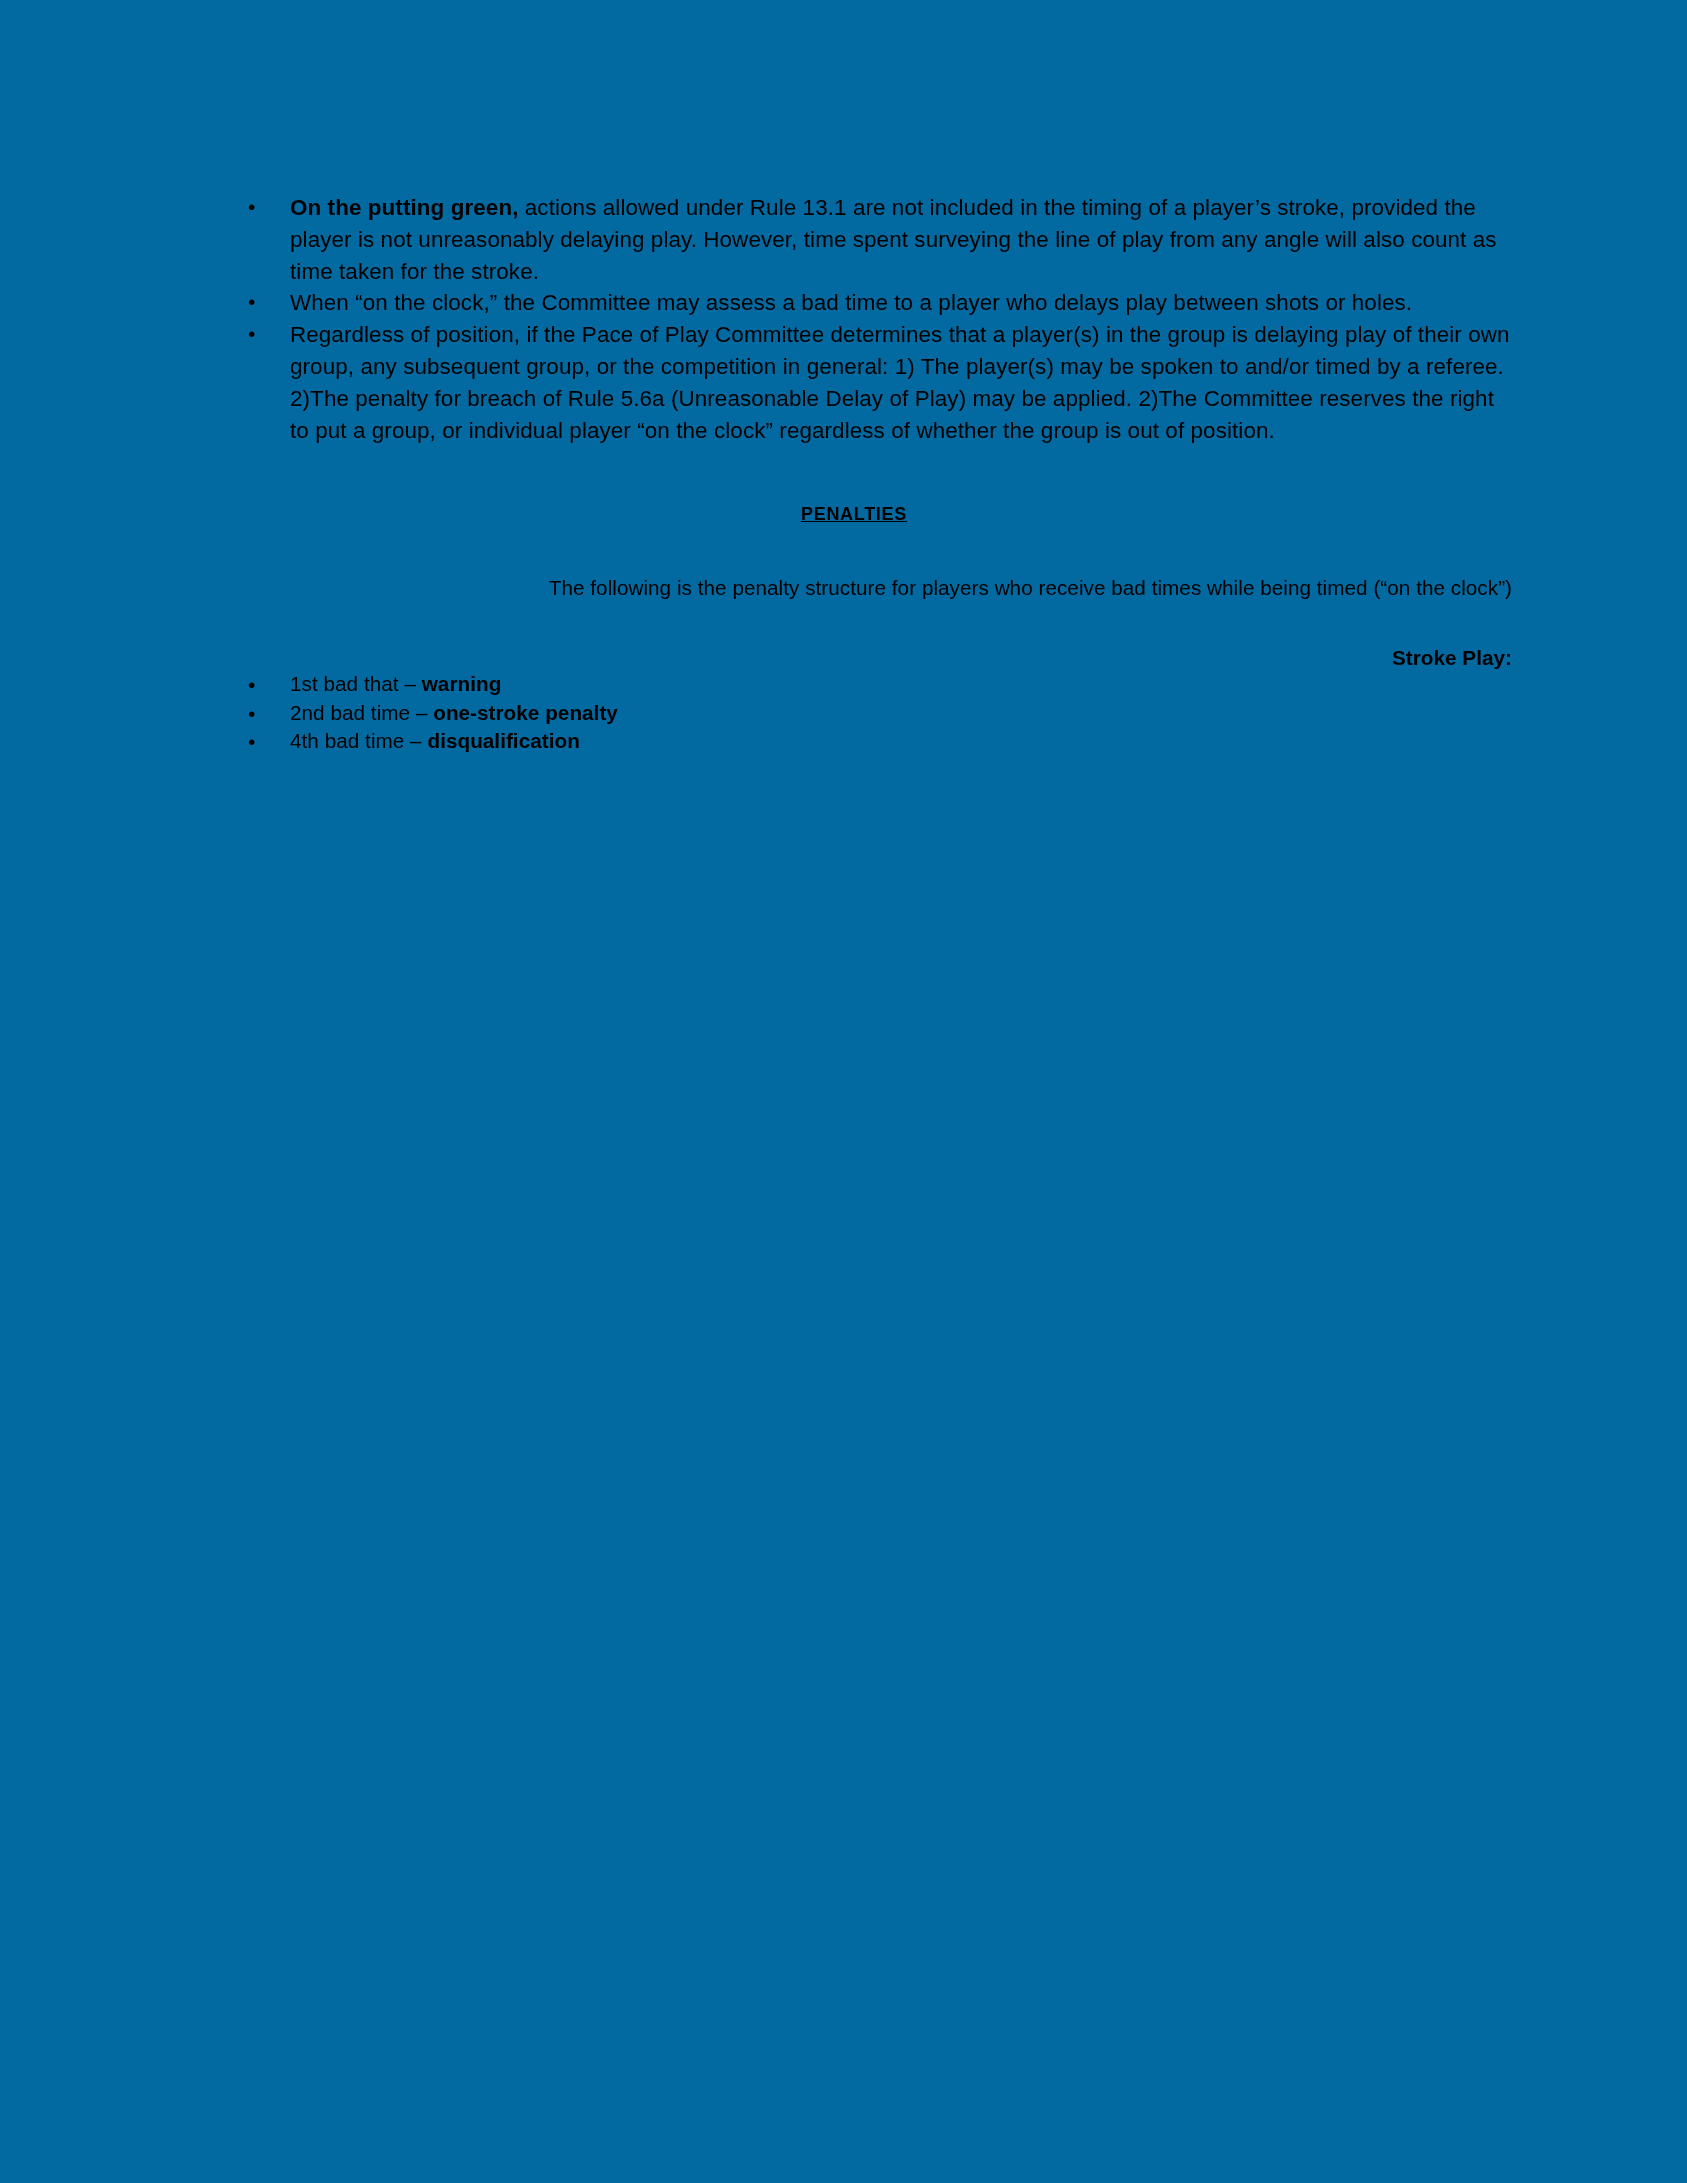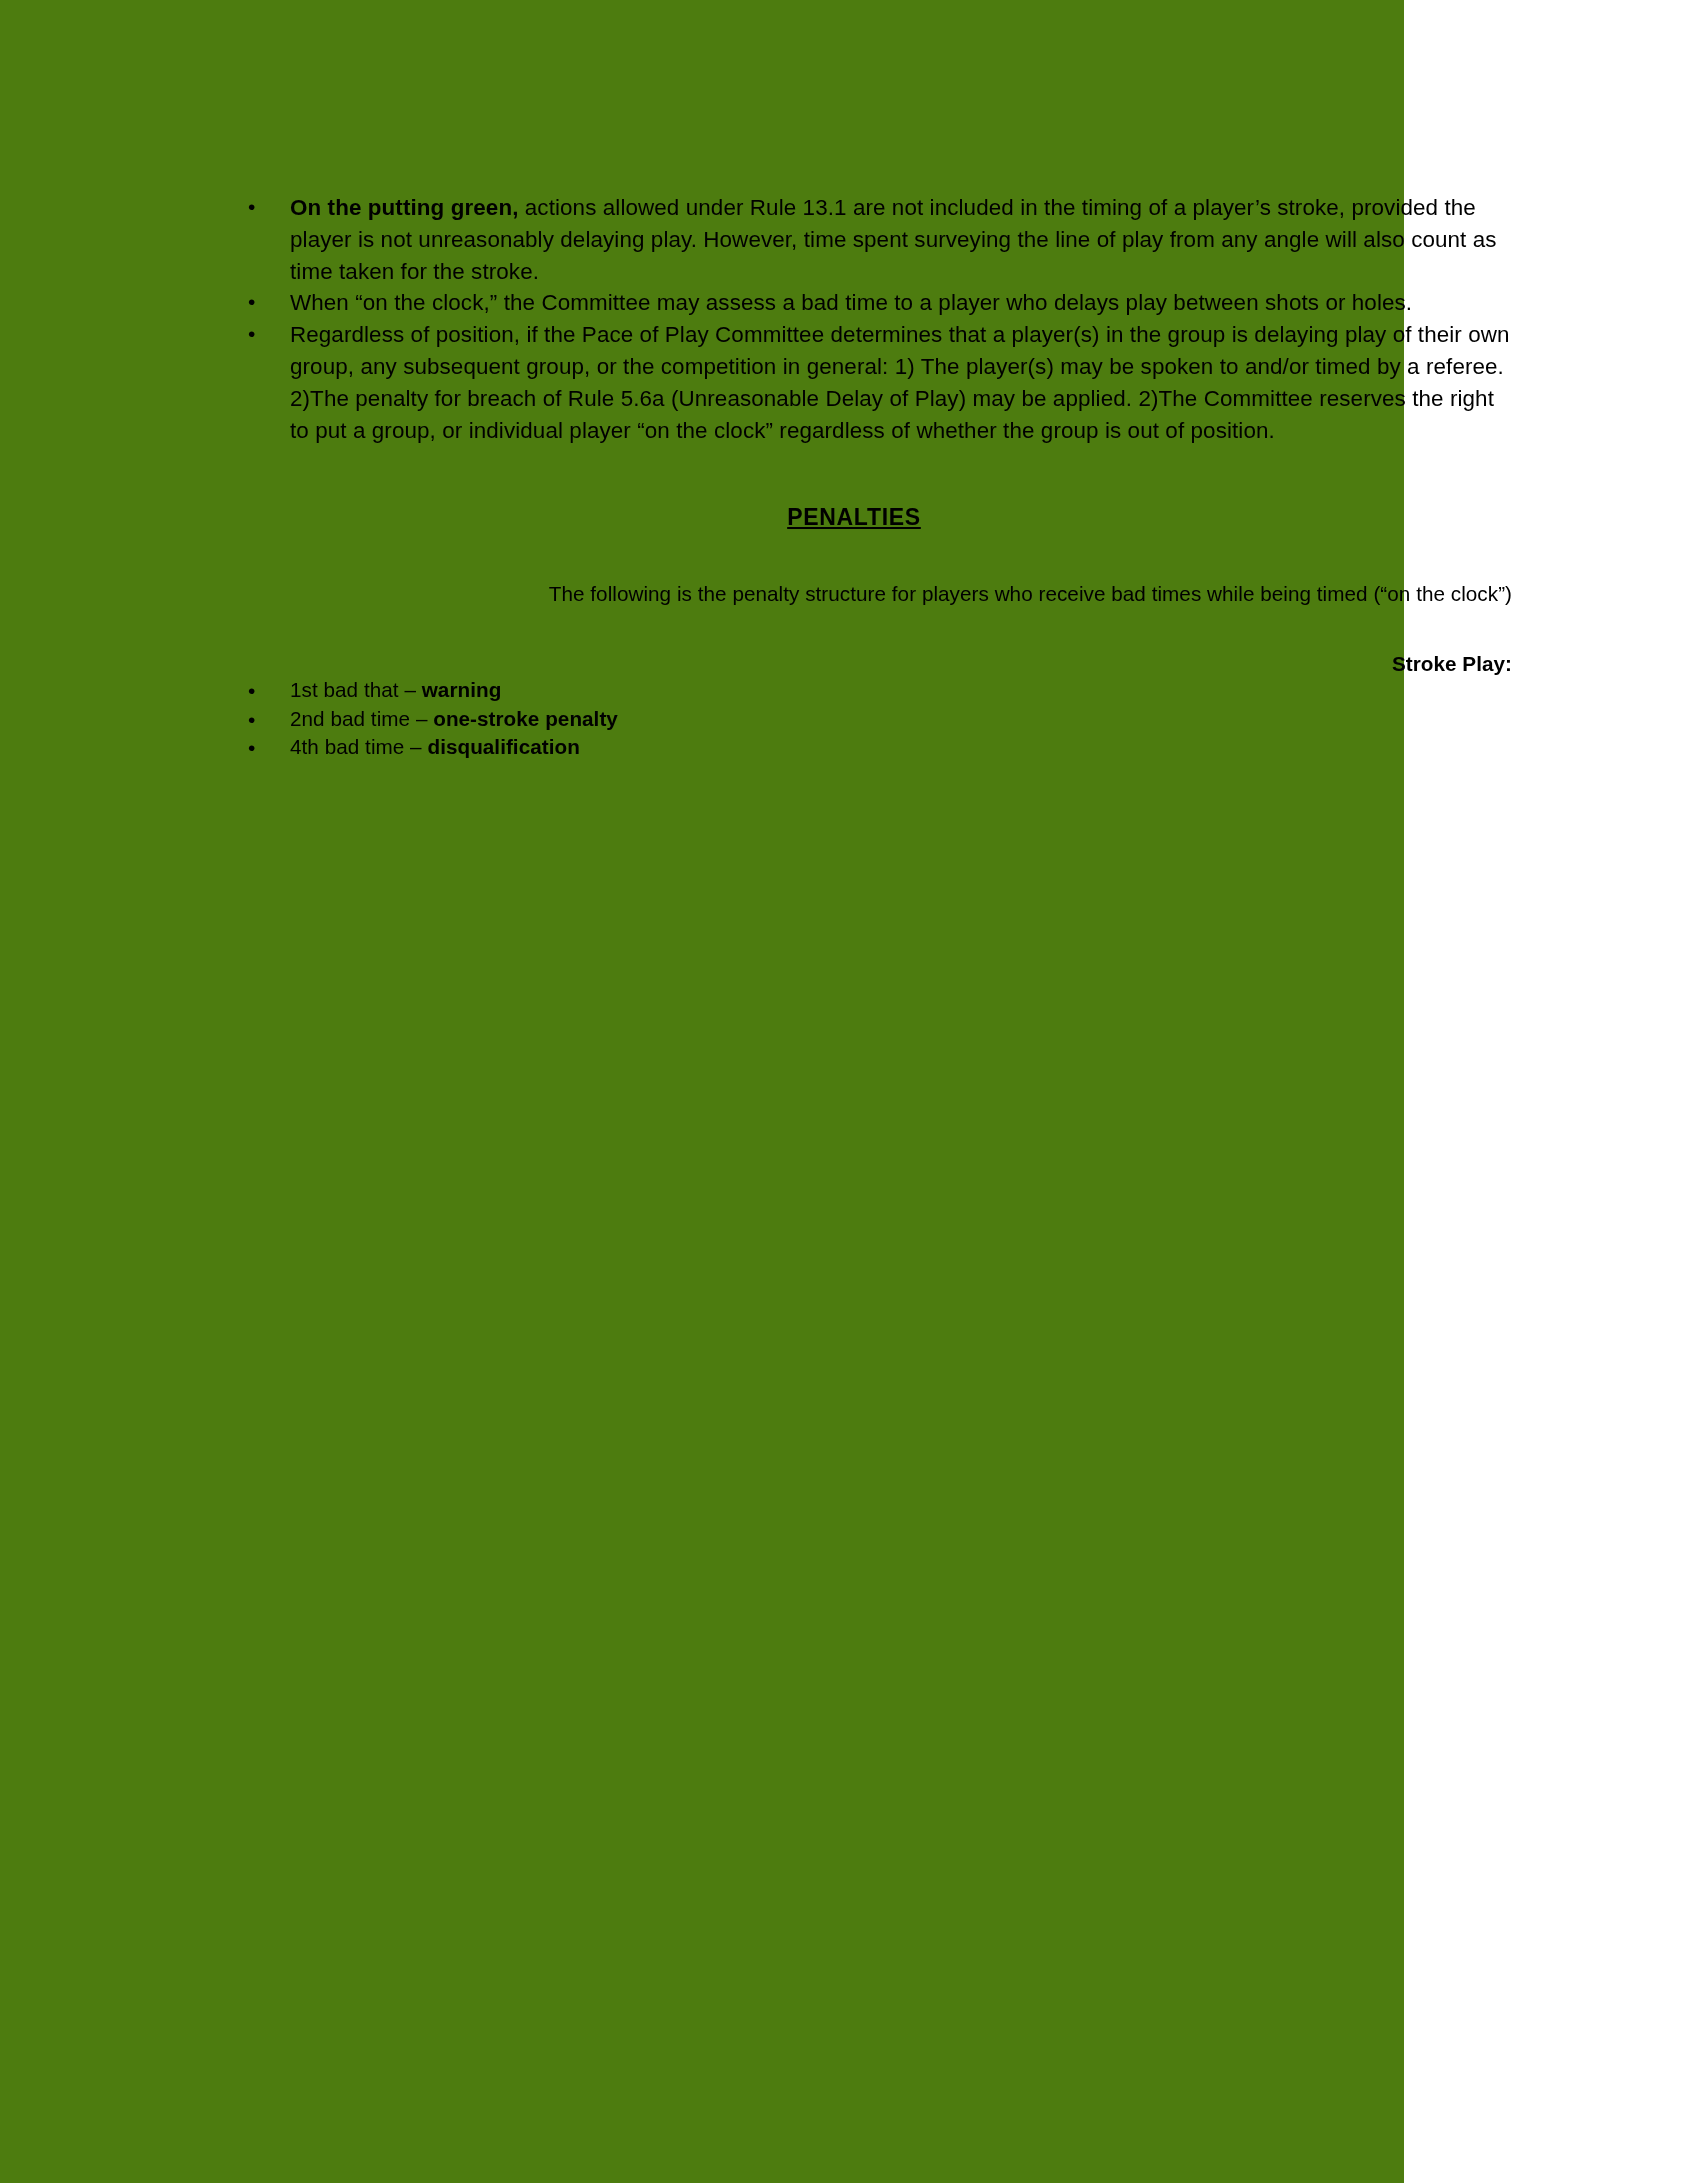--- a/index.html
+++ b/index.html
@@ -9,23 +9,23 @@
   }
   body {
     width: 1687px;
     height: 2183px;
     font-family: "Liberation Sans", sans-serif;
     color: #000000;
     -webkit-font-smoothing: antialiased;
   }
   .page {
     position: relative;
-    width: 1404px;
+    width: 1687px;
     height: 2183px;
-    background: #4d7c0f;
+    background: #0369a1;
     box-sizing: border-box;
     padding: 12px;
   }
   .content {
     position: absolute;
     left: 196px;
     top: 192px;
     width: 1316px;
   }
 
@@ -58,21 +58,21 @@
     font-size: 20px;
     line-height: 1.5;
   }
 
   b, .b {
     font-weight: bold;
   }
 
   .penalties-heading {
     text-align: center;
-    font-size: 23px;
+    font-size: 18px;
     font-weight: bold;
     text-decoration: underline;
     letter-spacing: 0.7px;
     margin-top: 57px;
     margin-bottom: 0;
   }
 
   .intro-line {
     font-size: 20.7px;
     line-height: 1.4;

